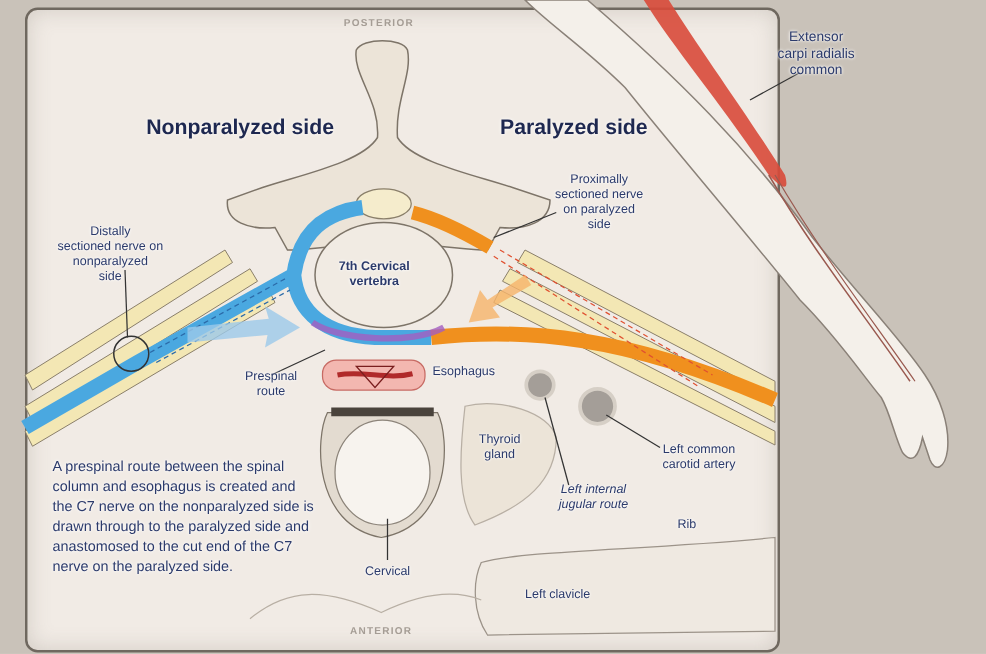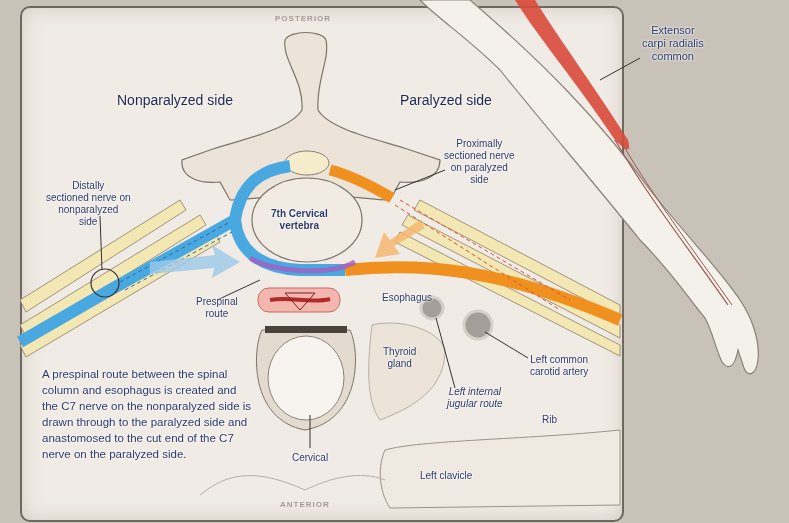--- a/index.html
+++ b/index.html
@@ -1,21 +1,21 @@
 <!DOCTYPE html>
 <html><head>
 <meta charset="utf-8">
 <style>
   html,body{margin:0;padding:0;}
   body{width:789px;height:523px;overflow:hidden;background:#cbc4bb;font-family:"Liberation Sans",sans-serif;}
   #stage{position:relative;width:789px;height:523px;background:#c9c2b9;}
   #panel{position:absolute;left:20px;top:6px;width:600px;height:512px;background:#f1ebe5;border:2px solid #6f685f;border-radius:10px;box-shadow:inset 0 0 18px rgba(120,110,100,.25);}
   svg#art{position:absolute;left:0;top:0;width:789px;height:523px;}
   .lbl{position:absolute;color:#2b3a6b;font-size:10px;line-height:12px;text-align:center;text-shadow:0 0 3px #fff,0 0 2px #fff;white-space:nowrap;}
-  .side{position:absolute;font-weight:normal;font-size:14px;color:#1e2850;text-shadow:0 0 3px #fff;}
+  .side{position:absolute;font-weight:bold;font-size:17px;color:#1e2850;text-shadow:0 0 3px #fff;}
   .orient{position:absolute;font-size:8px;font-weight:bold;letter-spacing:1px;color:#a59d95;}
   #caption{position:absolute;left:42px;top:366px;width:210px;font-size:11.5px;line-height:16px;color:#2b3a6b;text-shadow:0 0 4px #fff,0 0 2px #fff;}
 </style>
 </head>
 <body>
 
 <div id="stage">
   <div id="panel"></div>
 
   <svg id="art" viewBox="0 0 789 523">
@@ -83,21 +83,21 @@
     <line x1="217" y1="300" x2="260" y2="280" stroke="#333"></line>
     <line x1="445" y1="170" x2="395" y2="190" stroke="#333"></line>
   </svg>
 
   <div class="orient" style="left:275px;top:14px;">POSTERIOR</div>
   <div class="orient" style="left:280px;top:500px;">ANTERIOR</div>
 
   <div class="side" style="left:117px;top:92px;">Nonparalyzed side</div>
   <div class="side" style="left:400px;top:92px;">Paralyzed side</div>
 
-  <div class="lbl" style="left:622px;top:24px;font-size:11px;line-height:13px;margin-left:20px;">
+  <div class="lbl" style="left:622px;top:24px;font-size:11px;line-height:13px;">
     <div>Extensor</div>
     <div>carpi radialis</div>
     <div>common</div>
   </div>
 
   <div class="lbl" style="left:46px;top:180px;">
     <div>Distally</div>
     <div>sectioned nerve on</div>
     <div>nonparalyzed</div>
     <div>side</div>
@@ -113,21 +113,21 @@
   <div class="lbl" style="left:271px;top:208px;font-weight:bold;">
     <div>7th Cervical</div>
     <div>vertebra</div>
   </div>
 
   <div class="lbl" style="left:196px;top:296px;">
     <div>Prespinal</div>
     <div>route</div>
   </div>
 
-  <div class="lbl" style="left:346px;top:292px;margin-left:36px;">Esophagus</div>
+  <div class="lbl" style="left:346px;top:292px;">Esophagus</div>
 
   <div class="lbl" style="left:383px;top:346px;">
     <div>Thyroid</div>
     <div>gland</div>
   </div>
 
   <div class="lbl" style="left:447px;top:386px;font-style:italic;">
     <div>Left internal</div>
     <div>jugular route</div>
   </div>

